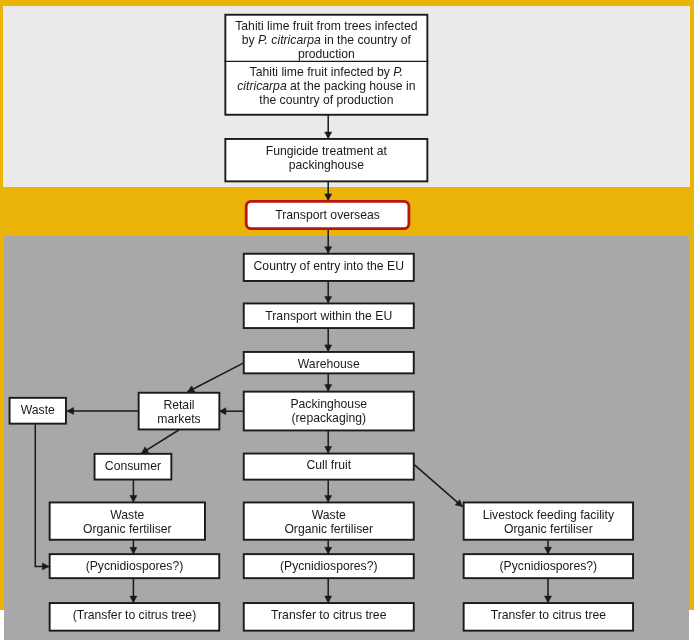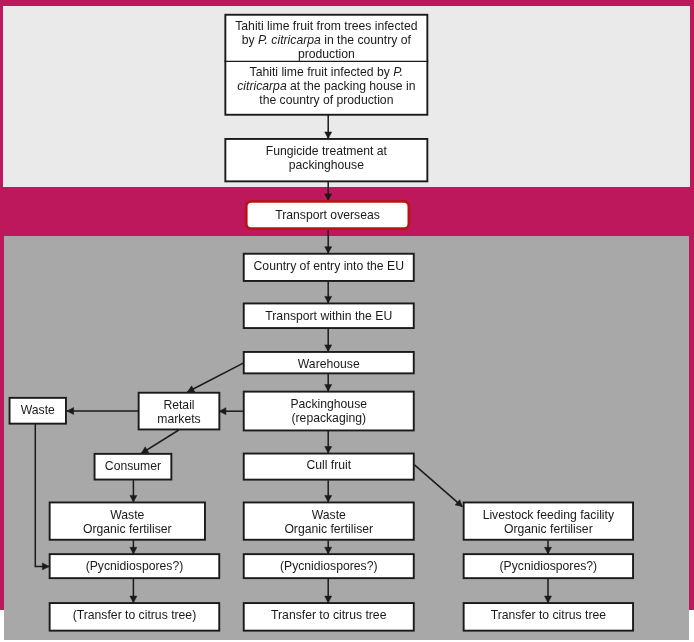--- a/index.html
+++ b/index.html
@@ -1,19 +1,19 @@
 <!DOCTYPE html>
 <html><head>
 <meta charset="utf-8">
 <title>Pathway of Phyllosticta citricarpa on Tahiti lime fruit</title>
 <style>
   html, body { margin:0; padding:0; background:#ffffff; }
   body { width:694px; height:642px; overflow:hidden;
          font-family:"Liberation Sans", sans-serif; }
-  #stage { position:relative; width:694px; height:610px; background:#be185d; }
+  #stage { position:relative; width:694px; height:610px; background:#eab308; }
   #stage svg { position:absolute; left:0; top:0; display:block; transform:translateZ(0); }
   text { font-family:"Liberation Sans", sans-serif; white-space:pre; }
   .ital { font-style:italic; }
 </style>
 </head>
 <body>
 
 <div id="stage">
 <svg width="694" height="642" viewBox="0 0 694 642" xmlns="http://www.w3.org/2000/svg" font-family="Liberation Sans, sans-serif">
       <rect x="3" y="6" width="687" height="181" fill="#eaeaea"></rect>

